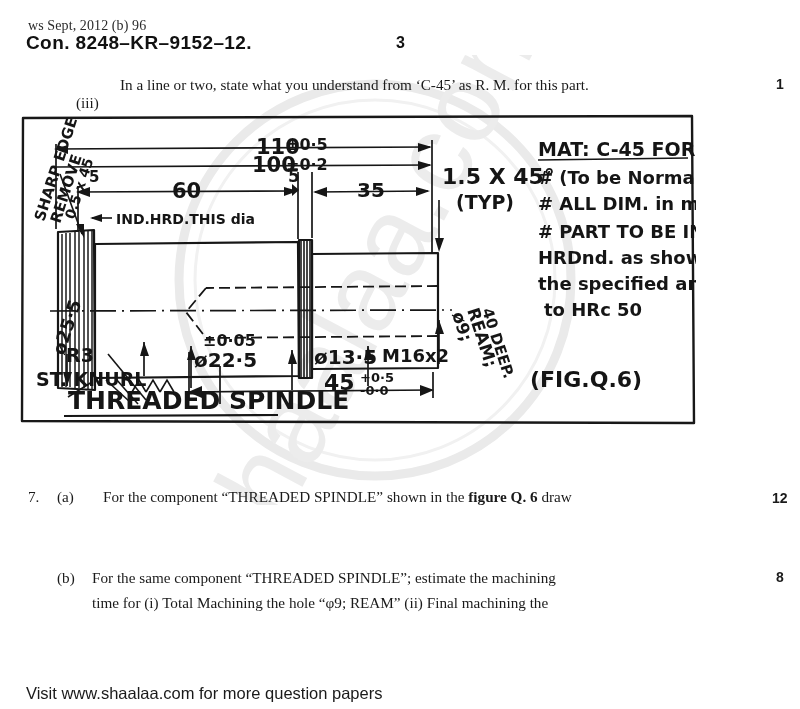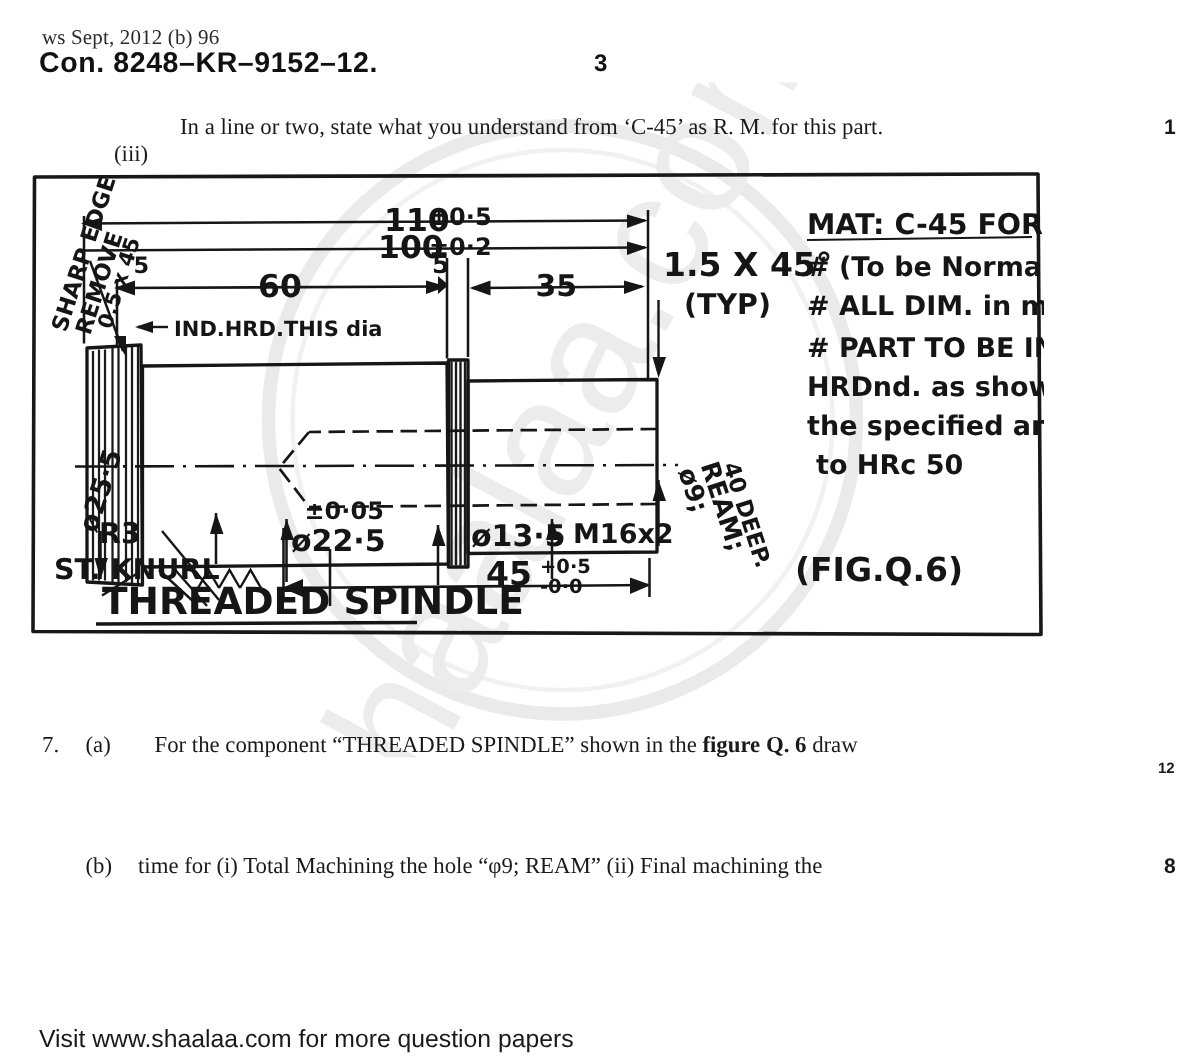--- a/index.html
+++ b/index.html
@@ -77,22 +77,22 @@
   #q7 {
     position:absolute; left:0; top:484px; width:800px;
     z-index:3; font-size:15.2px; line-height:25px;
   }
   #q7 .qnum { position:absolute; left:28px; top:0; }
   #q7 .part-a-lbl { position:absolute; left:57px; top:0; }
   #q7 .part-b-lbl { position:absolute; left:57px; top:81px; }
   #q7 .body-a { position:absolute; left:103px; top:0; width:660px; }
   #q7 .body-b { position:absolute; left:92px; top:81px; width:660px; }
   #q7 .marks-a {
-    position:absolute; left:772px; top:16px;
-    font-family:"Liberation Sans", sans-serif; font-weight:bold; font-size:10px;text-align:center;
+    position:absolute; left:772px; top:2px;
+    font-family:"Liberation Sans", sans-serif; font-weight:bold; font-size:14px;text-align:center;
   }
   #q7 .marks-b {
     position:absolute; left:776px; top:81px;
     font-family:"Liberation Sans", sans-serif; font-weight:bold; font-size:14px;
   }
   #q7 .ln { display:block; white-space:nowrap; }
   #q7 b { font-weight:bold; }
   sup { font-size:9.5px; vertical-align:super; line-height:0; }
 
   
@@ -307,18 +307,19 @@
   <span class="qnum">7.</span>
 
   <span class="part-a-lbl">(a)</span>
   <div class="body-a">
     <span class="ln"><span>For the component “THREADED SPINDLE” shown in the </span><b>figure Q. 6</b><span> draw</span></span>
   </div>
   <span class="marks-a">12</span>
 
   <span class="part-b-lbl">(b)</span>
   <div class="body-b">
+    <span class="ln">For the same component “THREADED SPINDLE”; estimate the machining</span>
     <span class="ln">time for (i) Total Machining the hole “φ9; REAM” (ii) Final machining the</span>
   </div>
   <span class="marks-b">8</span>
 </div>
 
 <div id="footer">Visit www.shaalaa.com for more question papers</div>
 
 </body></html>

